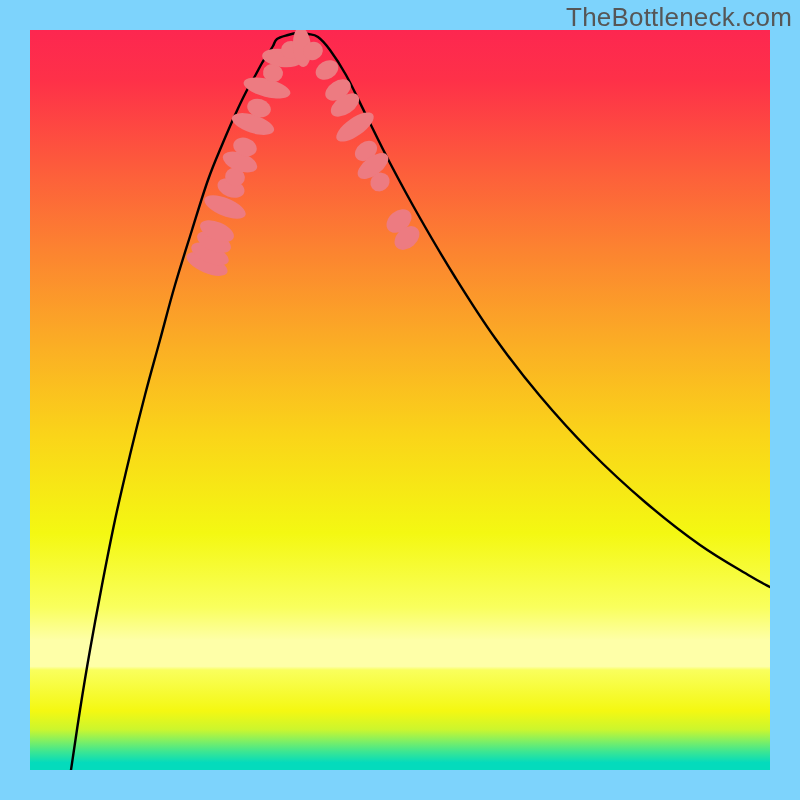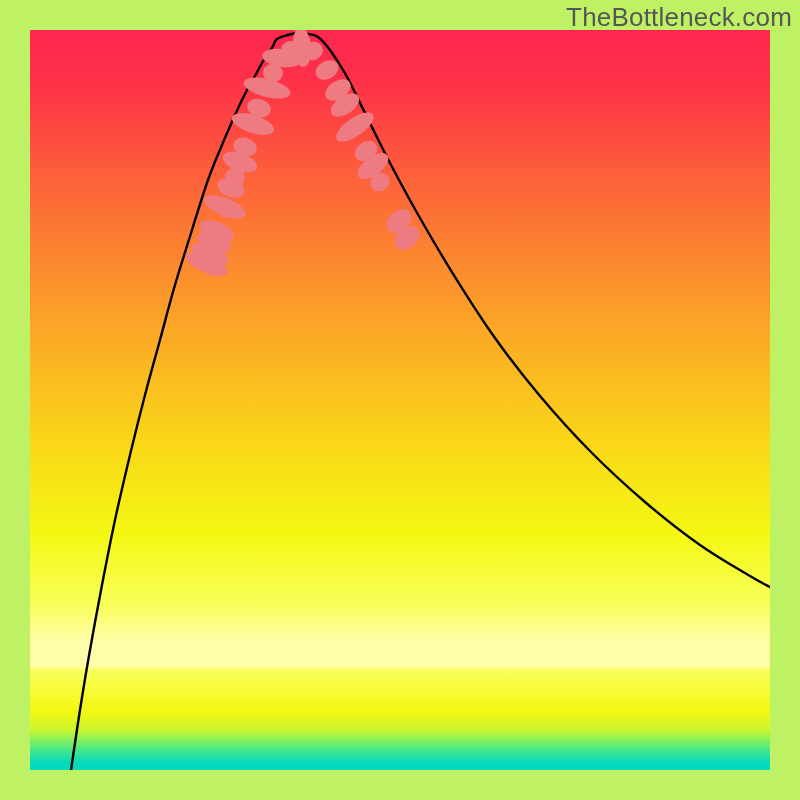--- a/index.html
+++ b/index.html
@@ -8,21 +8,21 @@
     width: 800px;
     height: 800px;
     overflow: hidden;
     background: #000;
     font-family: Arial, Helvetica, sans-serif;
   }
   .stage {
     position: relative;
     width: 800px;
     height: 800px;
-    background: #bef264;
+    background: #7dd3fc;
   }
   .plot-area {
     position: absolute;
     left: 30px;
     top: 30px;
     width: 740px;
     height: 740px;
     overflow: hidden;
   }
   .gradient-bg {

